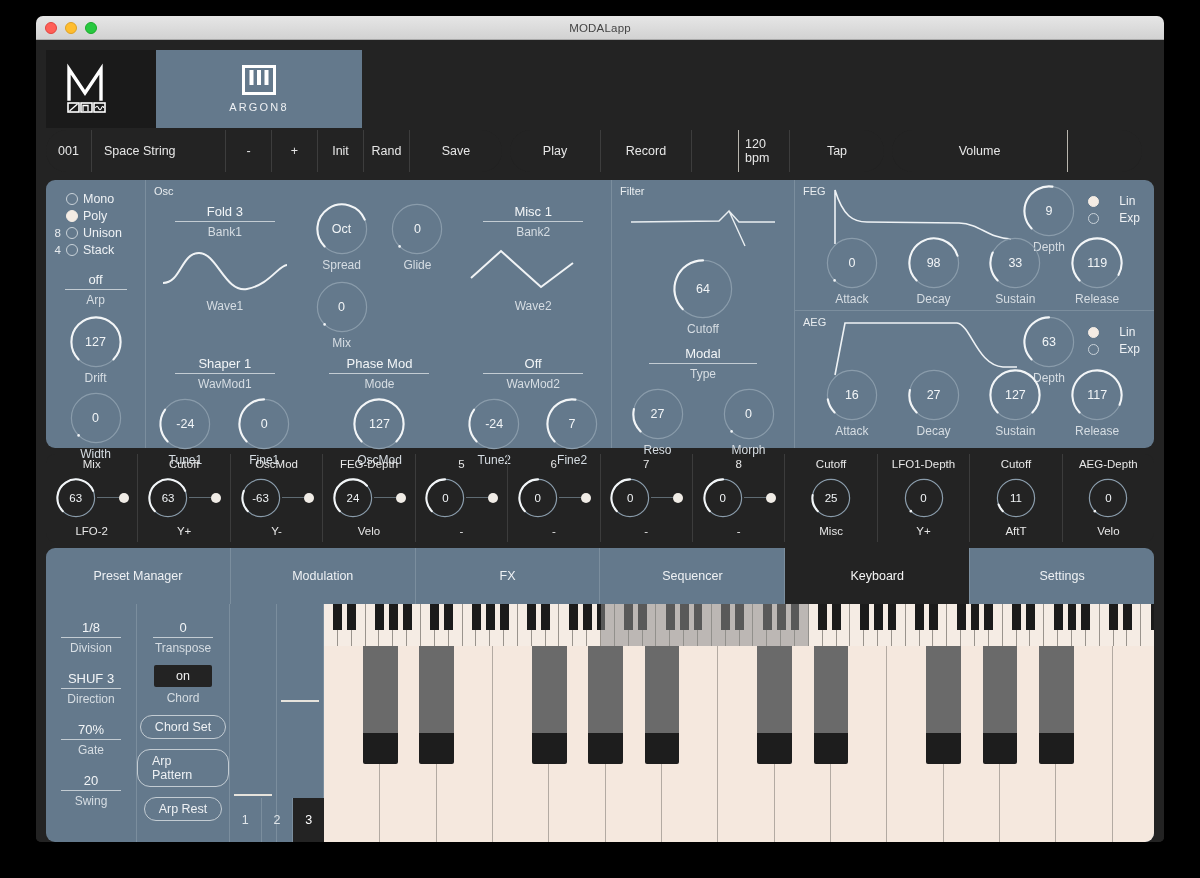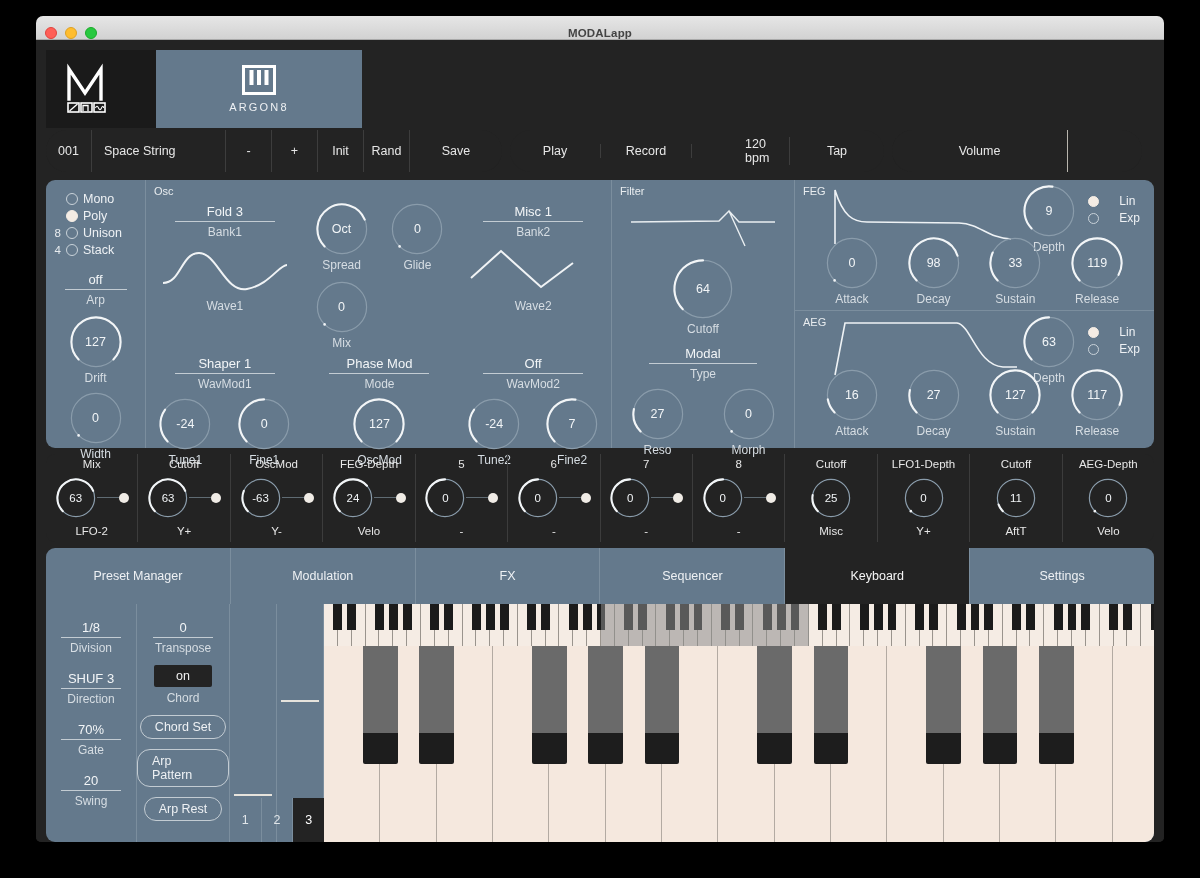--- a/index.html
+++ b/index.html
@@ -17,23 +17,22 @@
     width: 1128px; height: 826px;
     background: #232323;
     border-radius: 7px 7px 5px 5px;
     overflow: hidden;
     box-shadow: 0 6px 26px rgba(0,0,0,.8);
   }
   #titlebar {
     height: 24px;
     background: linear-gradient(#e6e6e6,#d2d2d2);
     border-bottom: 1px solid #a9a9a9;
-    display: flex; align-items: flex-end;
+    display: flex; align-items: center;
     position: relative;
-    font-weight: bold;
   }
   #traffic { display: flex; gap: 8px; padding-left: 9px; }
   .tl { width: 12px; height: 12px; border-radius: 50%; }
   .tl.red { background: #ff5f57; border: .5px solid #e0443e; }
   .tl.yellow { background: #ffbd2e; border: .5px solid #dea123; }
   .tl.green { background: #28c840; border: .5px solid #1aab29; }
   #titletext {
     position: absolute; left: 0; right: 0; text-align: center;
     font-size: 11.5px; color: #444; letter-spacing: .2px;
   }
@@ -93,21 +92,21 @@
   .tgroup .cell:last-child { border-right: none; }
   .cell.nodiv { border-right: none; }
   #grp-preset { width: 456px; }
   #cell-num   { width: 46px; }
   #cell-name  { width: 134px; justify-content: flex-start; padding-left: 12px; }
   #cell-minus { width: 46px; }
   #cell-plus  { width: 46px; }
   #cell-init  { width: 46px; }
   #cell-rand  { width: 46px; }
   #cell-save  { flex: 1; }
-  #grp-transport { width: 374px; align-items: center; }
+  #grp-transport { width: 374px; }
   #cell-play   { width: 91px; }
   #cell-record { width: 91px; }
   #cell-blank  { width: 47px; border-right: 1px solid #b9b6ae; }
   #cell-bpm    { width: 47px; flex: 1; }
   #cell-tap    { width: 94px; }
   #grp-volume { flex: 1; }
   #cell-volume { flex: 1; border-right: 1px solid #b9b6ae; }
   #cell-volknob { width: 74px; border-right: none; }
 
   

